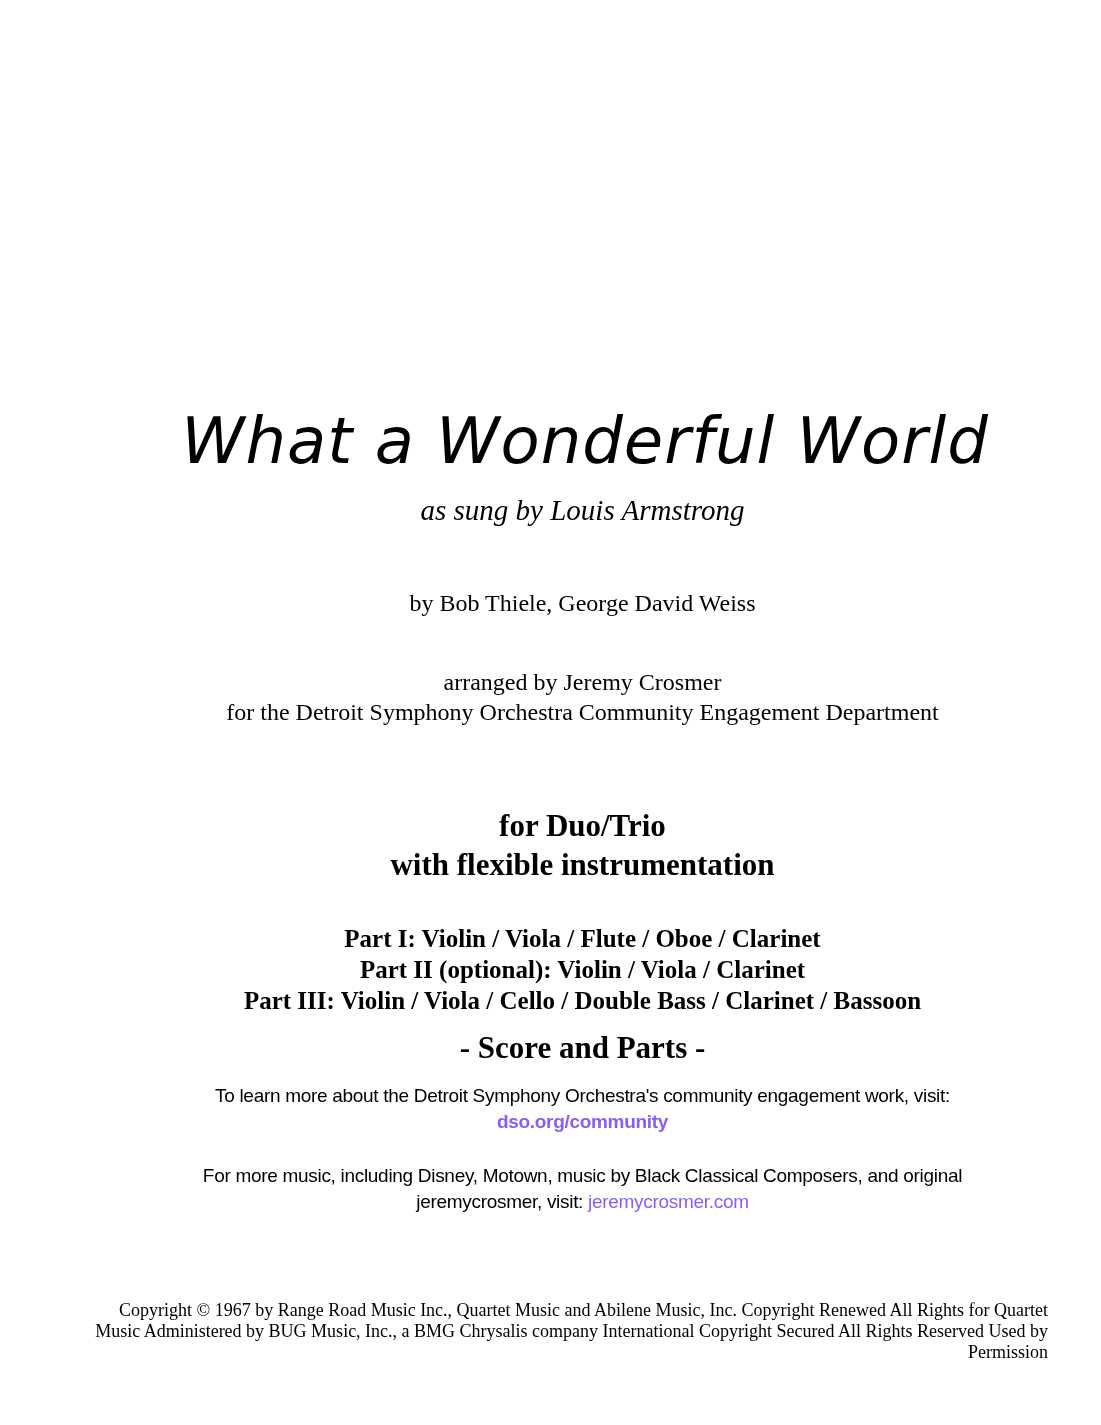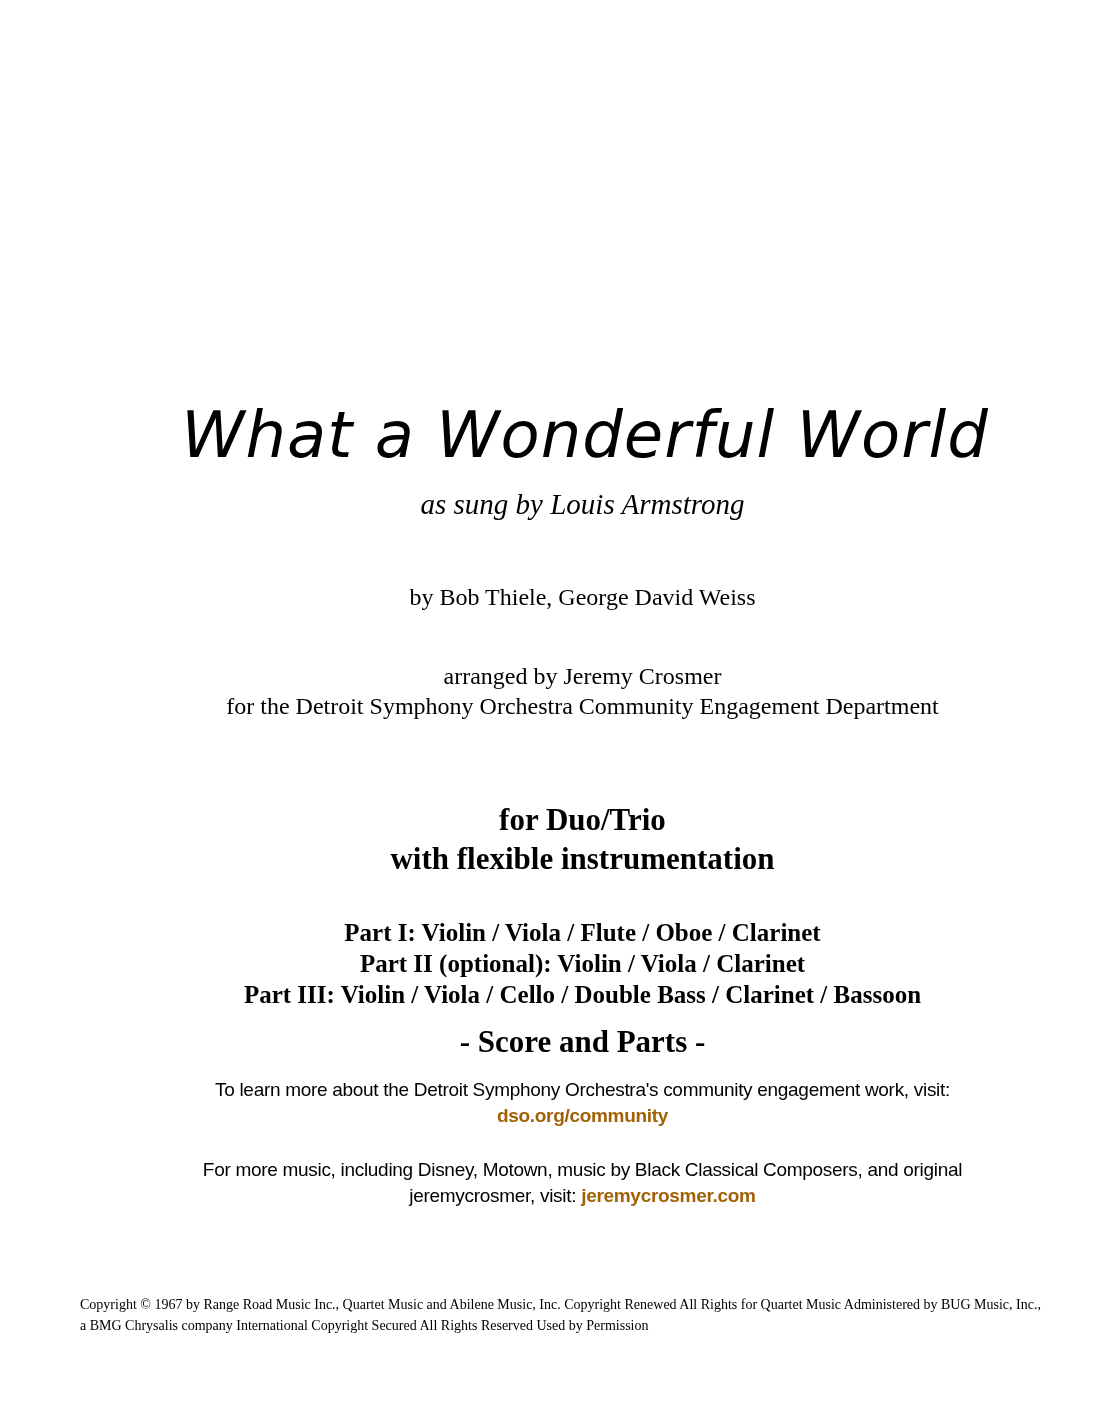--- a/index.html
+++ b/index.html
@@ -9,21 +9,21 @@
     }
     body {
       width: 1101px;
       height: 1425px;
       position: relative;
       overflow: hidden;
       color: #000000;
     }
     .page {
       position: absolute;
-      left: 0; top: 2px;
+      left: 0; top: 8px;
       width: 1101px;
       height: 1346px;
     }
     .line {
       position: absolute;
       left: 0;
       width: 1101px;
       text-align: center;
       white-space: nowrap;
     }
@@ -111,34 +111,34 @@
     .sans {
       font-family: "Liberation Sans", sans-serif;
       font-size: 19px;
       line-height: 26px;
       letter-spacing: -0.3px;
     }
     .info1 { top: 1075px; width: 1165px; }
     .info1b { top: 1101px; width: 1165px; font-weight: bold; }
     .info2 { top: 1155px; width: 1165px; }
     .info2b { top: 1181px; width: 1165px; }
-    .info2b b { font-weight: bold; }
+    .info2b b { font-weight: normal; }
     .copyright {
       position: absolute;
       top: 1292px;
       left: 80px;
       width: 968px;
-      text-align: left;
+      text-align: right;
       font-family: "Liberation Serif", serif;
-      font-size: 14px;
+      font-size: 18px;
       line-height: 21px;
       white-space: normal;
     }
     a.link {
-      color: #a16207;
+      color: #8b5cf6;
       text-decoration: none;
     }
   </style>
 </head>
 <body>
 
 <div class="page">
 
   <div class="line title">What a Wonderful World</div>
 

